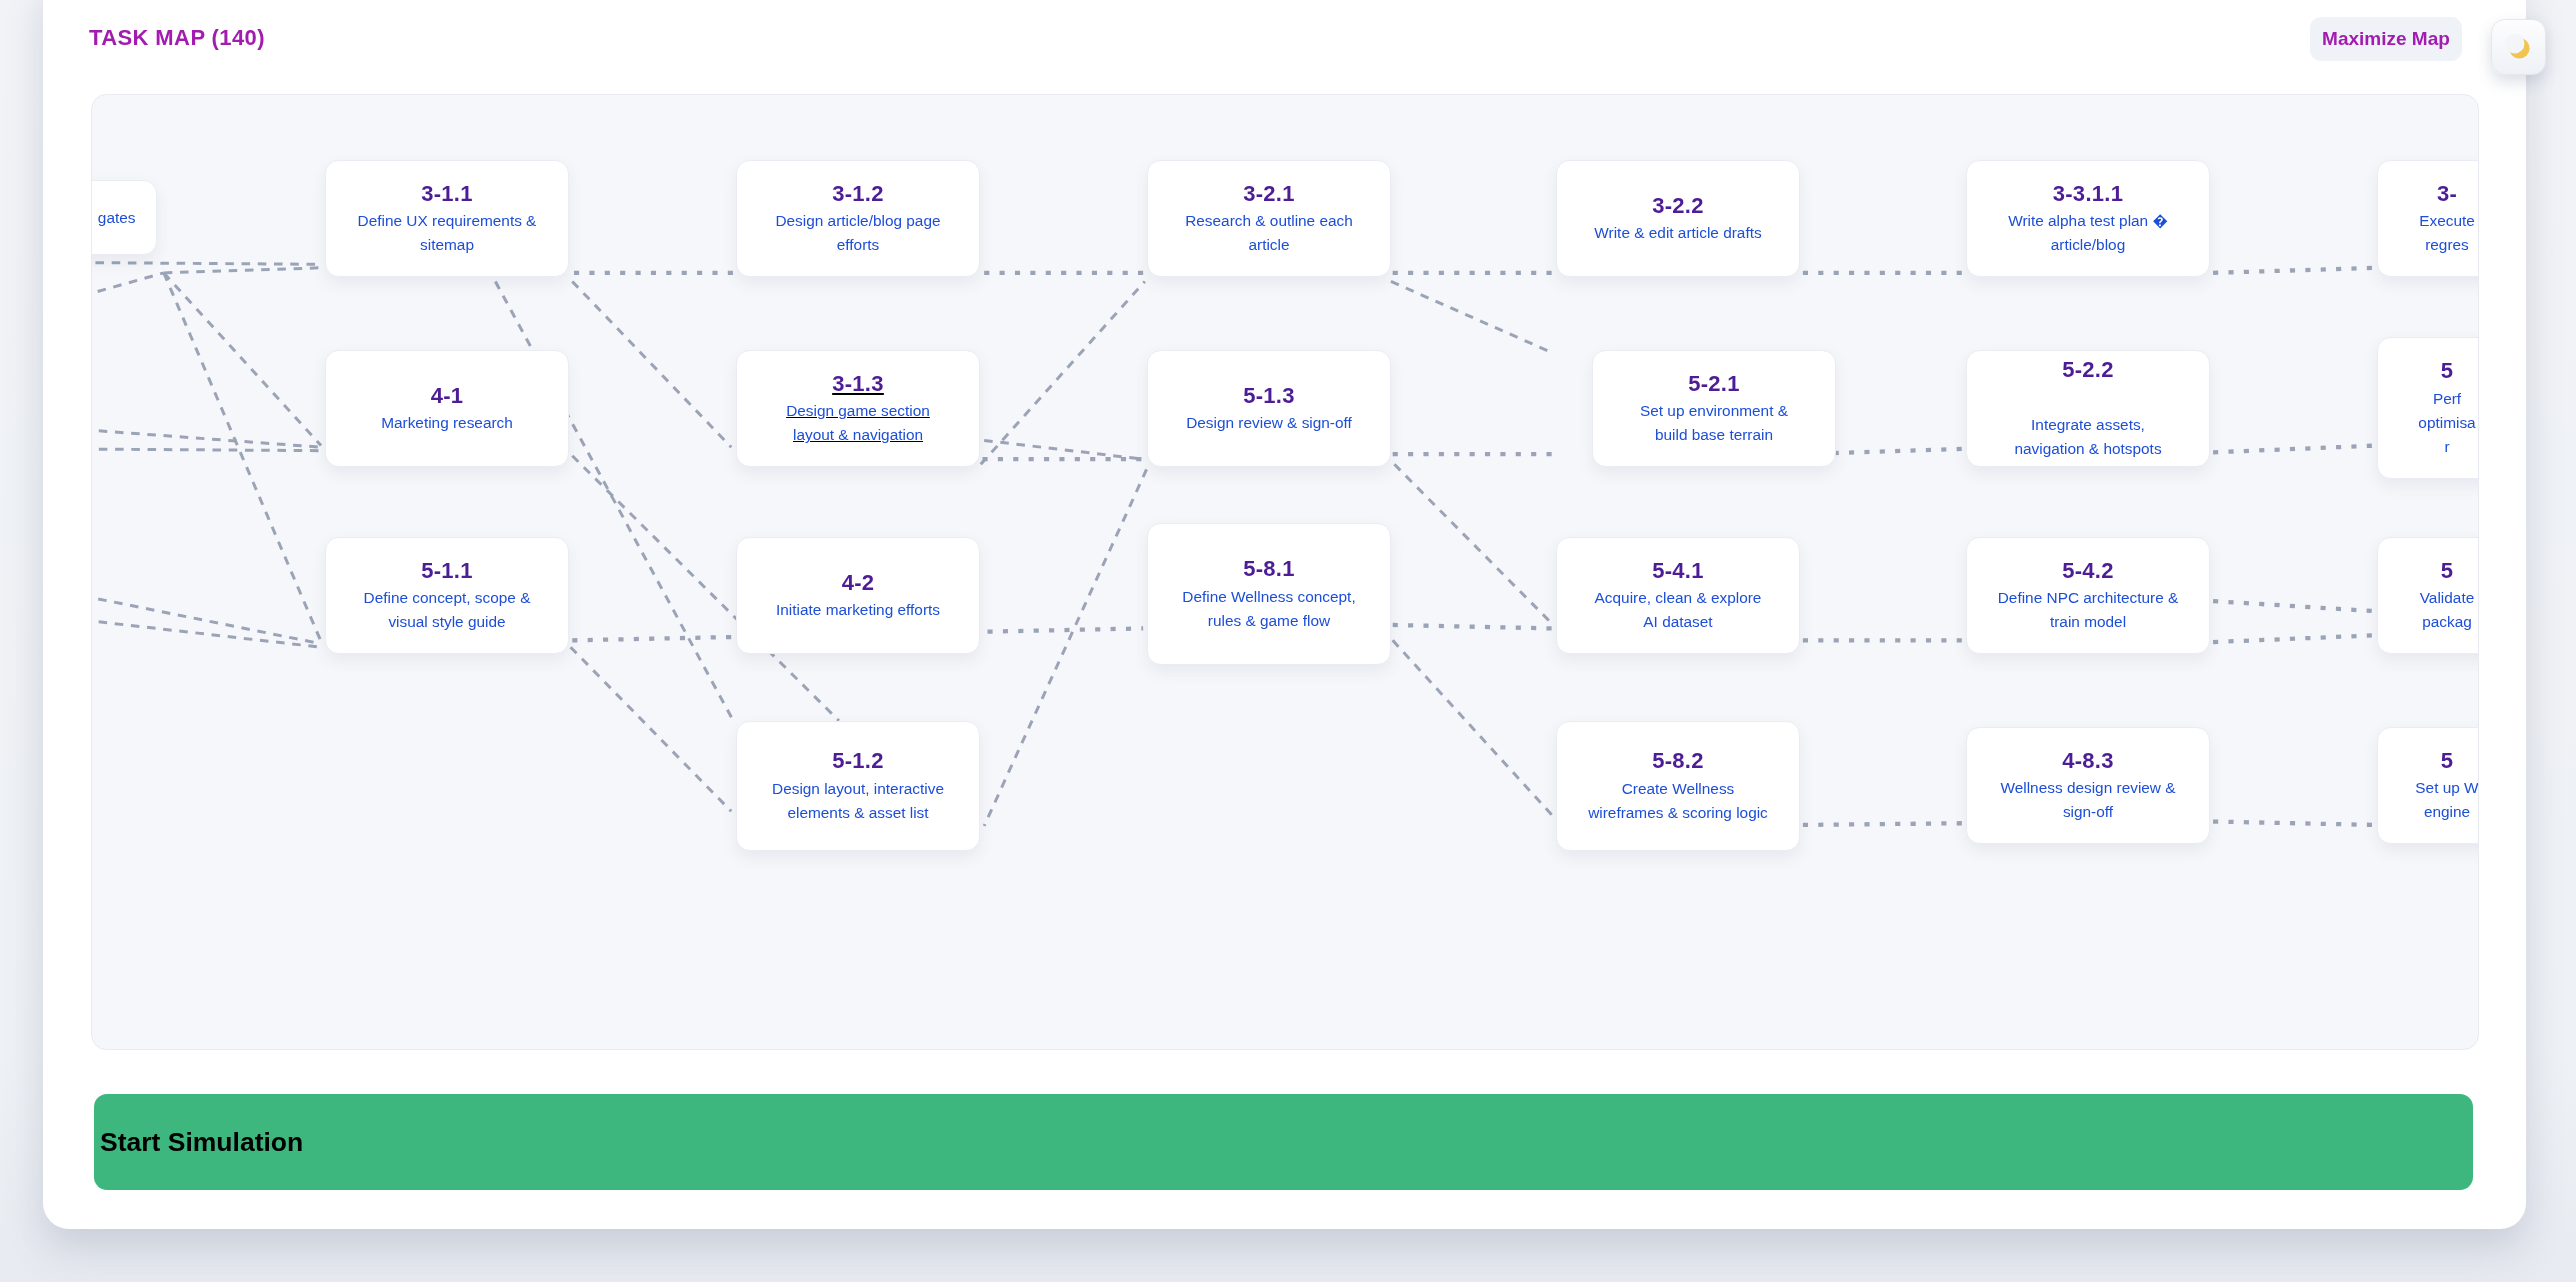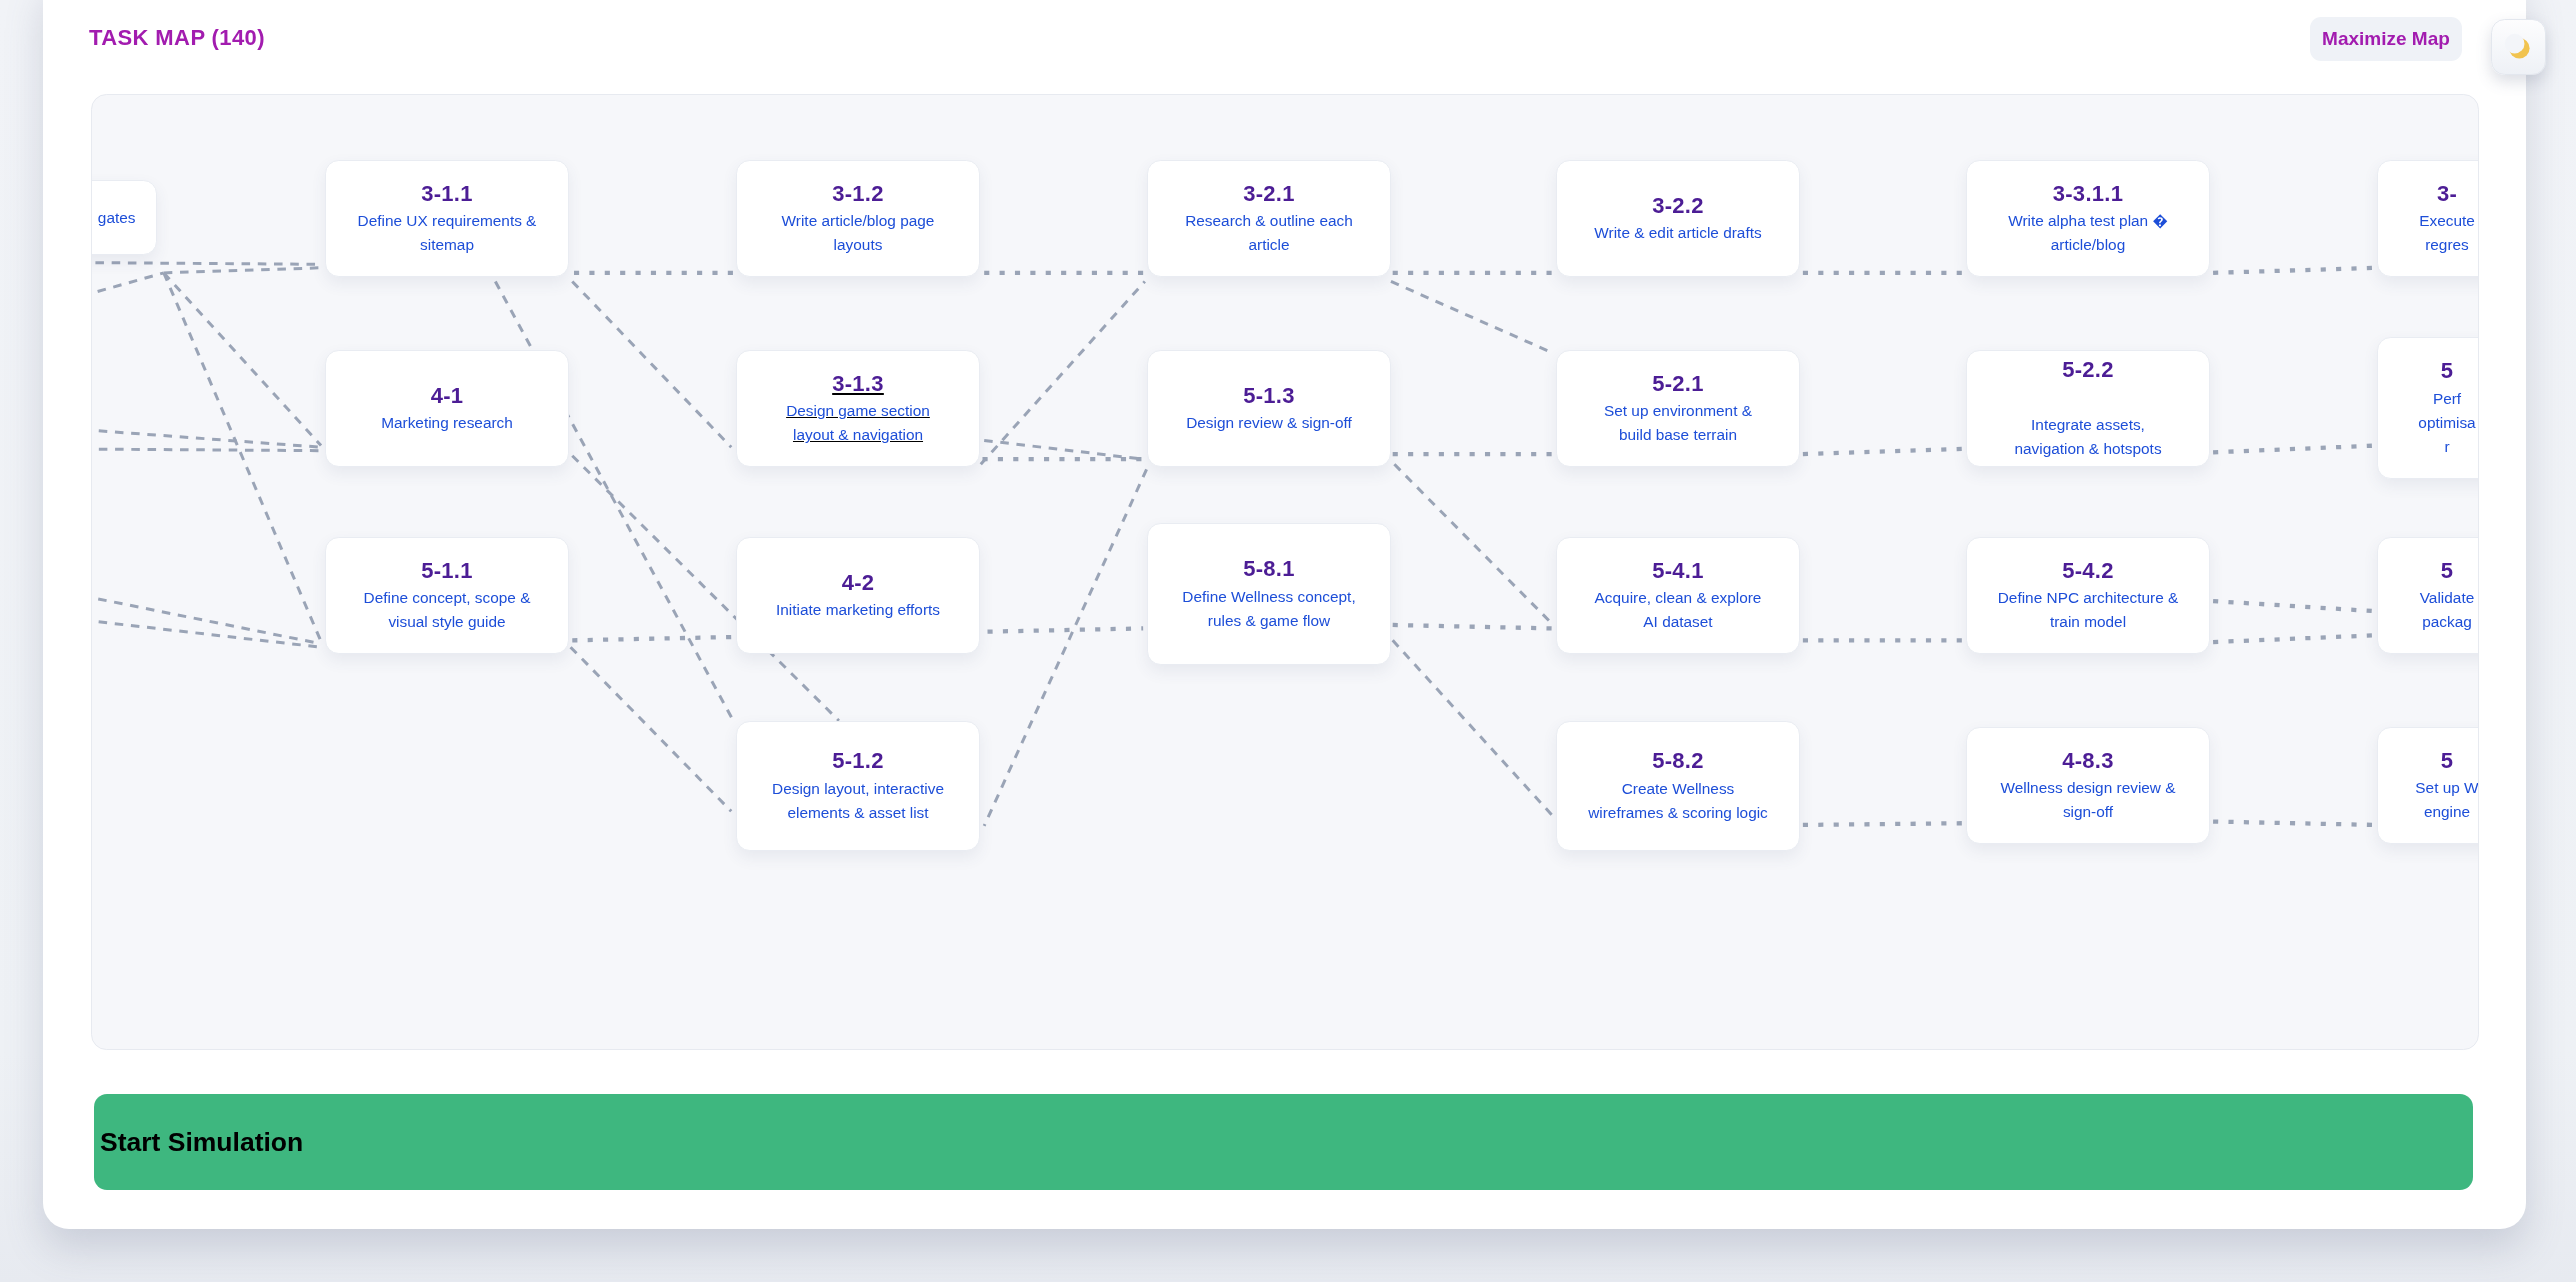--- a/index.html
+++ b/index.html
@@ -115,21 +115,21 @@
     <div id="nodes">
         <div class="node gates" style="left: -179px; top: 85px; width: 244px; height: 75px;">
           <div class="node-desc">gates</div>
         </div>
         <div class="node" style="left: 233px; top: 65px; width: 244px; height: 117px;">
           <div class="node-title">3-1.1</div>
           <div class="node-desc">Define UX requirements &amp; sitemap</div>
         </div>
         <div class="node" style="left: 644px; top: 65px; width: 244px; height: 117px;">
           <div class="node-title">3-1.2</div>
-          <div class="node-desc">Write article/blog page layouts</div>
+          <div class="node-desc">Design article/blog page efforts</div>
         </div>
         <div class="node" style="left: 1055px; top: 65px; width: 244px; height: 117px;">
           <div class="node-title">3-2.1</div>
           <div class="node-desc">Research &amp; outline each article</div>
         </div>
         <div class="node" style="left: 1464px; top: 65px; width: 244px; height: 117px;">
           <div class="node-title">3-2.2</div>
           <div class="node-desc">Write &amp; edit article drafts</div>
         </div>
         <div class="node" style="left: 1874px; top: 65px; width: 244px; height: 117px;">
@@ -146,21 +146,21 @@
           <div class="node-desc">Marketing research</div>
         </div>
         <div class="node" style="left: 644px; top: 255px; width: 244px; height: 117px; text-decoration: underline;">
           <div class="node-title">3-1.3</div>
           <div class="node-desc">Design game section layout &amp; navigation</div>
         </div>
         <div class="node" style="left: 1055px; top: 255px; width: 244px; height: 117px;">
           <div class="node-title">5-1.3</div>
           <div class="node-desc">Design review &amp; sign-off</div>
         </div>
-        <div class="node" style="left: 1464px; top: 255px; width: 244px; height: 117px; justify-content: center;">
+        <div class="node" style="left: 1500px; top: 255px; width: 244px; height: 117px; justify-content: center;">
           <div class="node-title">5-2.1</div>
           <div class="node-desc">Set up environment &amp; build base terrain</div>
         </div>
         <div class="node" style="left: 1874px; top: 255px; width: 244px; height: 117px; gap: 27px;">
           <div class="node-title">5-2.2</div>
           <div class="node-desc">Integrate assets, navigation &amp; hotspots</div>
         </div>
         <div class="node partial" style="left: 2285px; top: 242px; width: 244px; height: 142px;">
           <div class="node-title">5</div>
           <div class="node-desc">Perf

